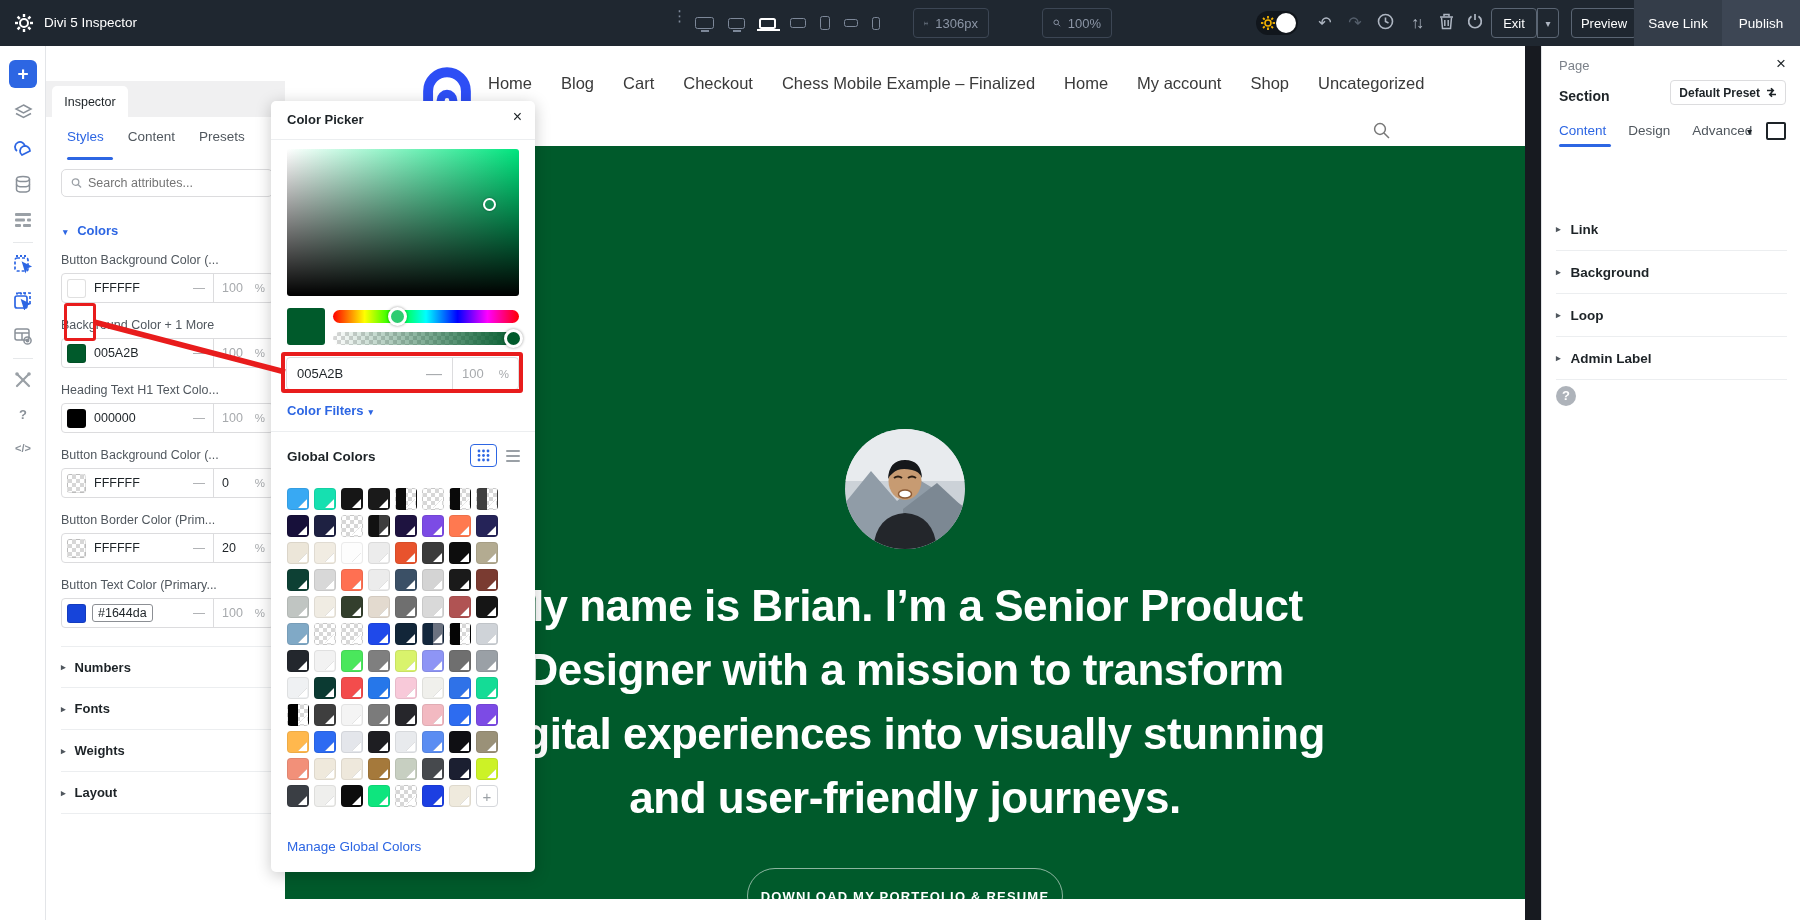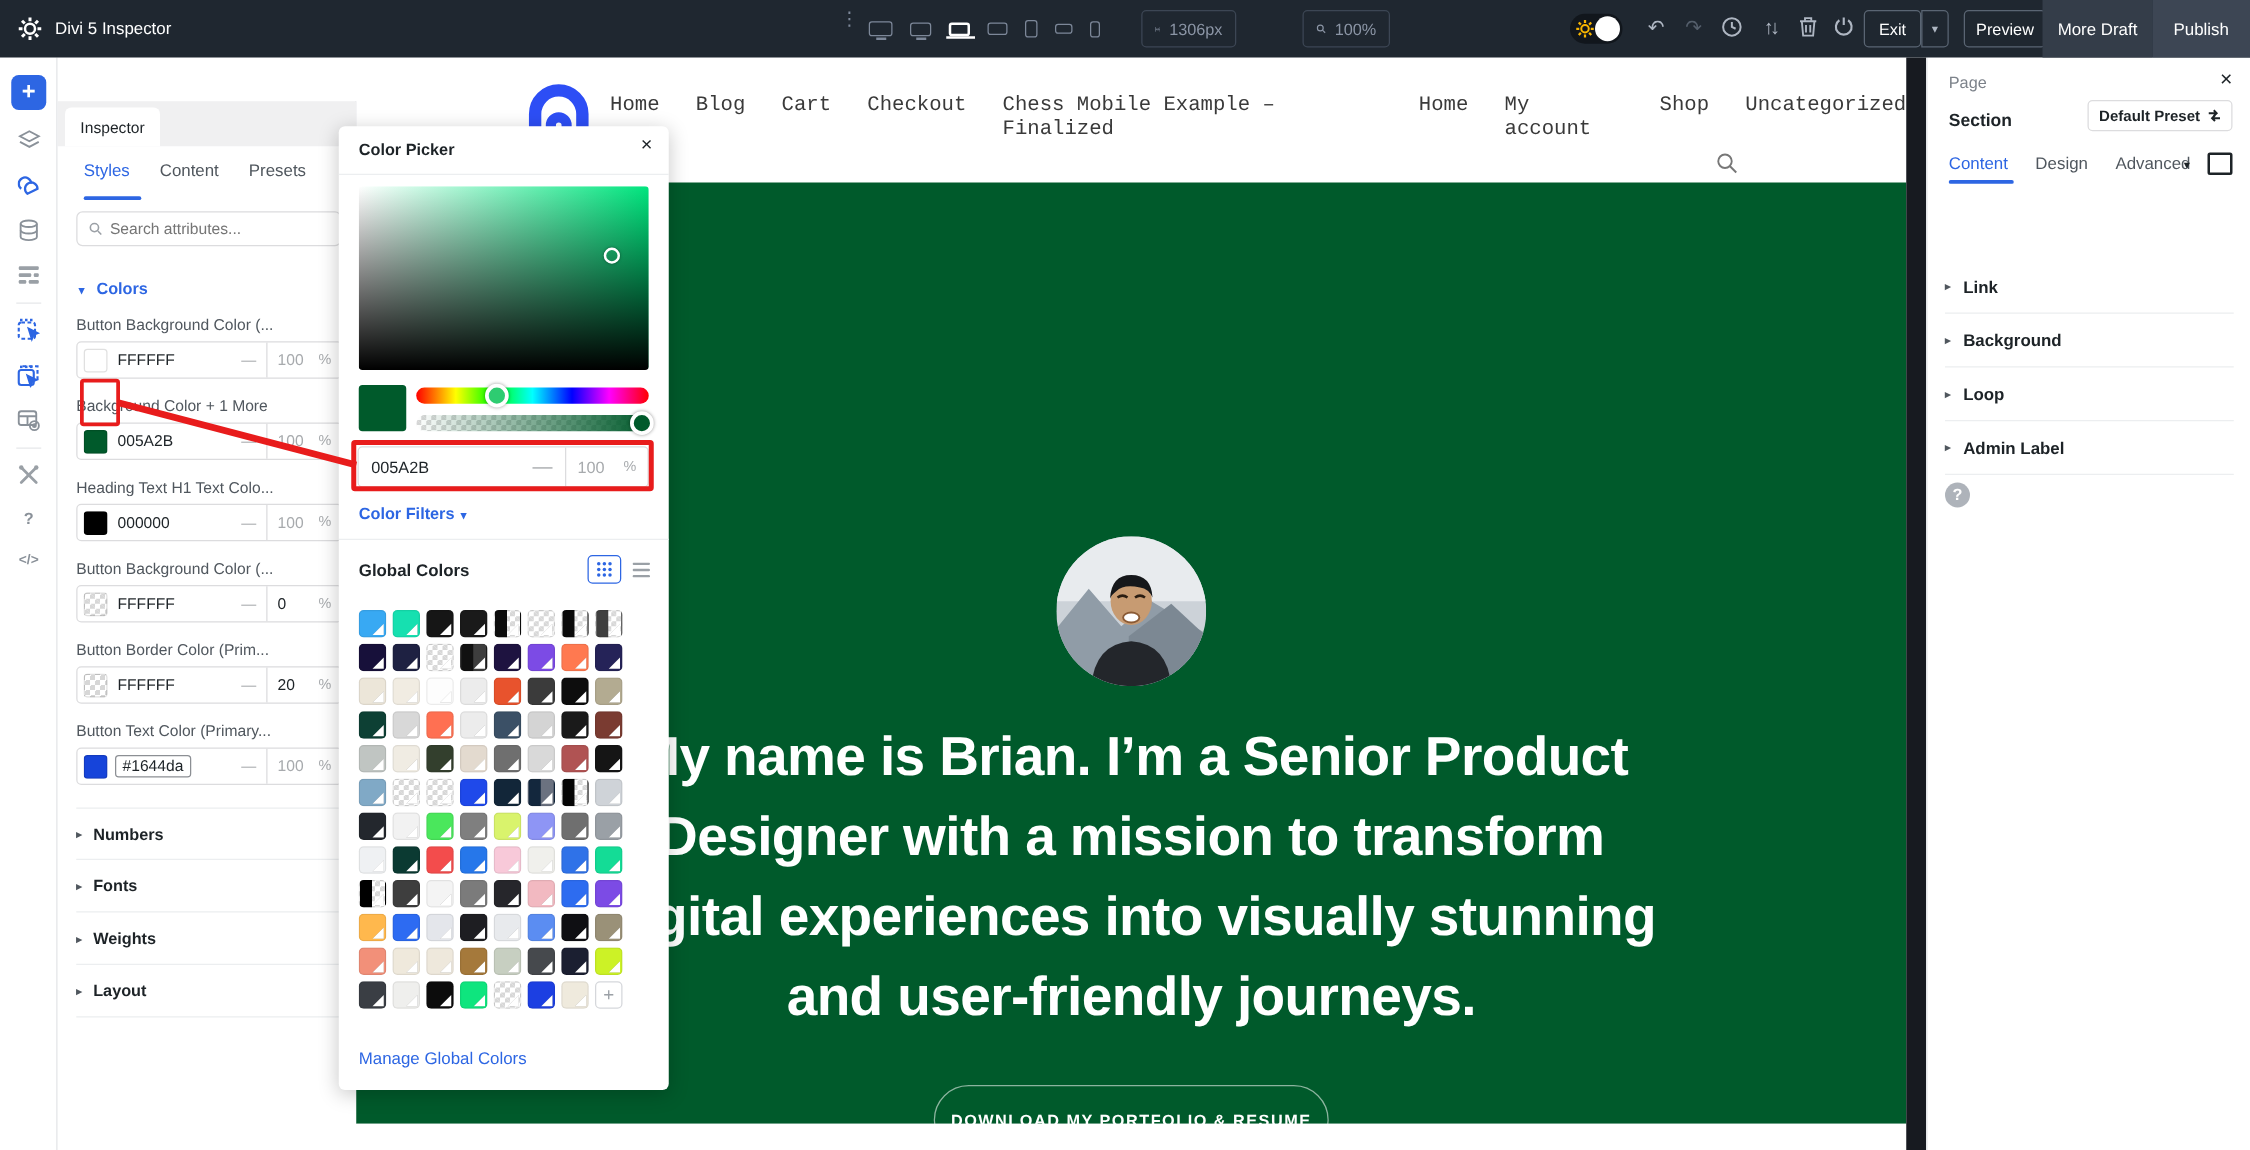--- a/index.html
+++ b/index.html
@@ -82,21 +82,21 @@
   .fnum.muted { color:#a7aaad; }
   .fpct { margin-left:auto; color:#a7aaad; font-size:11.5px; }
   .accordions { position:absolute; left:15px; top:565px; width:213px; }
   .acc { height:42px; display:flex; align-items:center; gap:9px; border-bottom:1px solid #eceef0;
     font-size:13px; font-weight:bold; color:#1d2327; }
   .acc:first-child { border-top:1px solid #eceef0; }
   .acc .tri { color:#50575e; font-size:9px; }
 
   
   .site { position:absolute; left:285px; top:46px; width:1240px; height:874px; background:#fff; z-index:1; }
-  .site-nav { position:absolute; left:0; top:0; width:1240px; height:100px; background:#fff;font-family:Liberation Mono, monospace; }
+  .site-nav { position:absolute; left:0; top:0; width:1240px; height:100px; background:#fff; }
   .nav-links { position:absolute; left:203px; top:28px; display:flex; gap:29px; font-size:16.5px; color:#3a3a3a; }
   .site-logo { position:absolute; left:135px; top:10px; }
   .site-search { position:absolute; right:135px; top:76px; }
   .hero { position:absolute; left:0; top:100px; width:1240px; height:753px; background:#005A2B; color:#fff; text-align:center; }
   .hero-title { position:absolute; left:0; width:1240px; top:72px; font-size:64px; font-weight:bold; letter-spacing:1px; }
   .avatar { position:absolute; left:560px; top:283px; width:120px; height:120px; border-radius:50%; overflow:hidden; }
   .hero-par { position:absolute; left:70px; width:1100px; top:428px; font-size:44px; font-weight:bold;
     line-height:64px; white-space:pre-line; letter-spacing:-0.5px; }
   .hero-btn { position:absolute; left:462px; top:722px; width:316px; height:56px; border:1.5px solid rgba(255,255,255,.55);
     border-radius:28px; display:flex; align-items:center; justify-content:center; font-size:13px; font-weight:bold;
@@ -282,21 +282,21 @@
     </div>
 
     <div class="tb-btn exit">
         <span>Exit</span>
       </div>
     <div class="tb-btn exit-caret" style="border:1px solid #5a6573;border-left:1px solid #5a6573;left:1537px">▾</div>
     <div class="tb-btn preview-btn">
         <span>Preview</span>
       </div>
     <div class="block-btn save-draft">
-        <span>More Draft</span>
+        <span>Save Link</span>
       </div>
     <div class="block-btn publish">
         <span>Publish</span>
       </div>
   </div>
 
   <div class="rail">
     <div class="rail-btn add" style="top:14px">+</div>
     <div class="rail-btn" style="top:52px">
       <svg width="19" height="19" viewBox="0 0 19 19">

